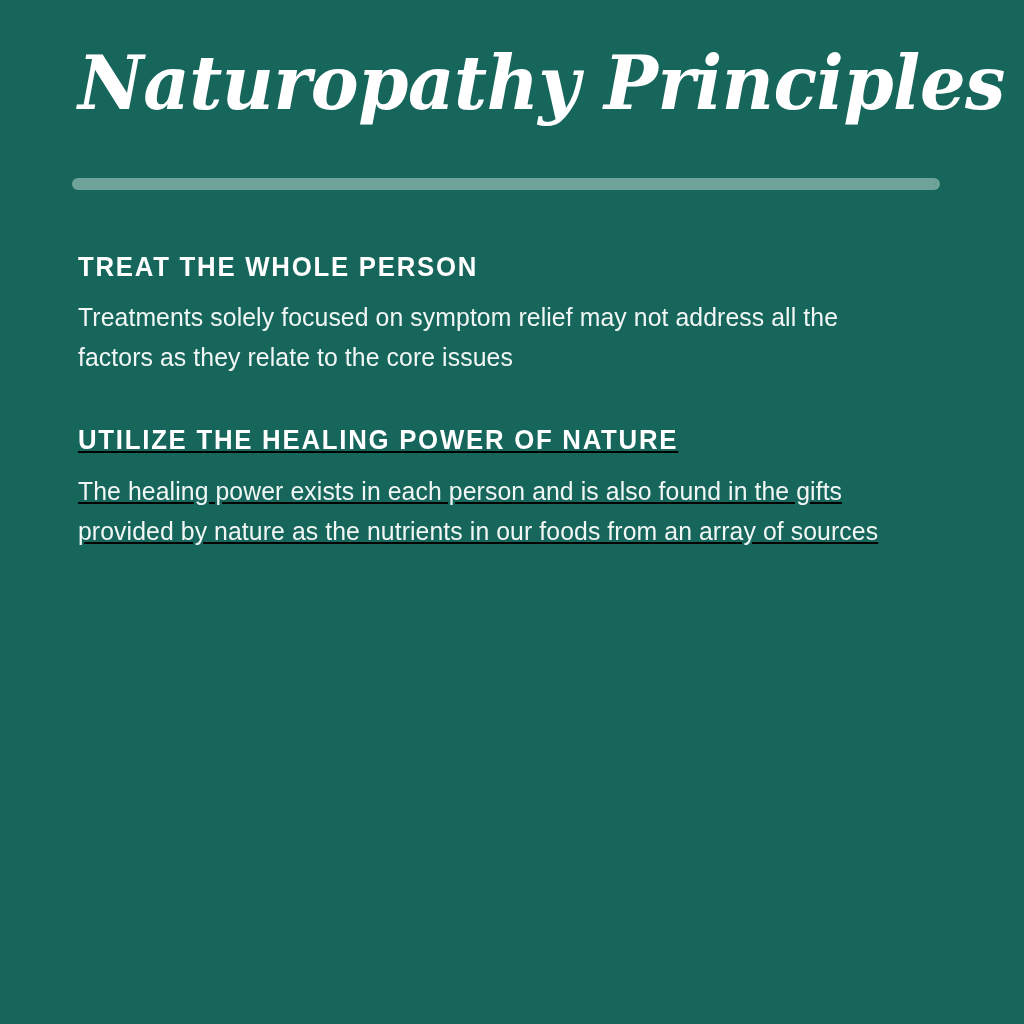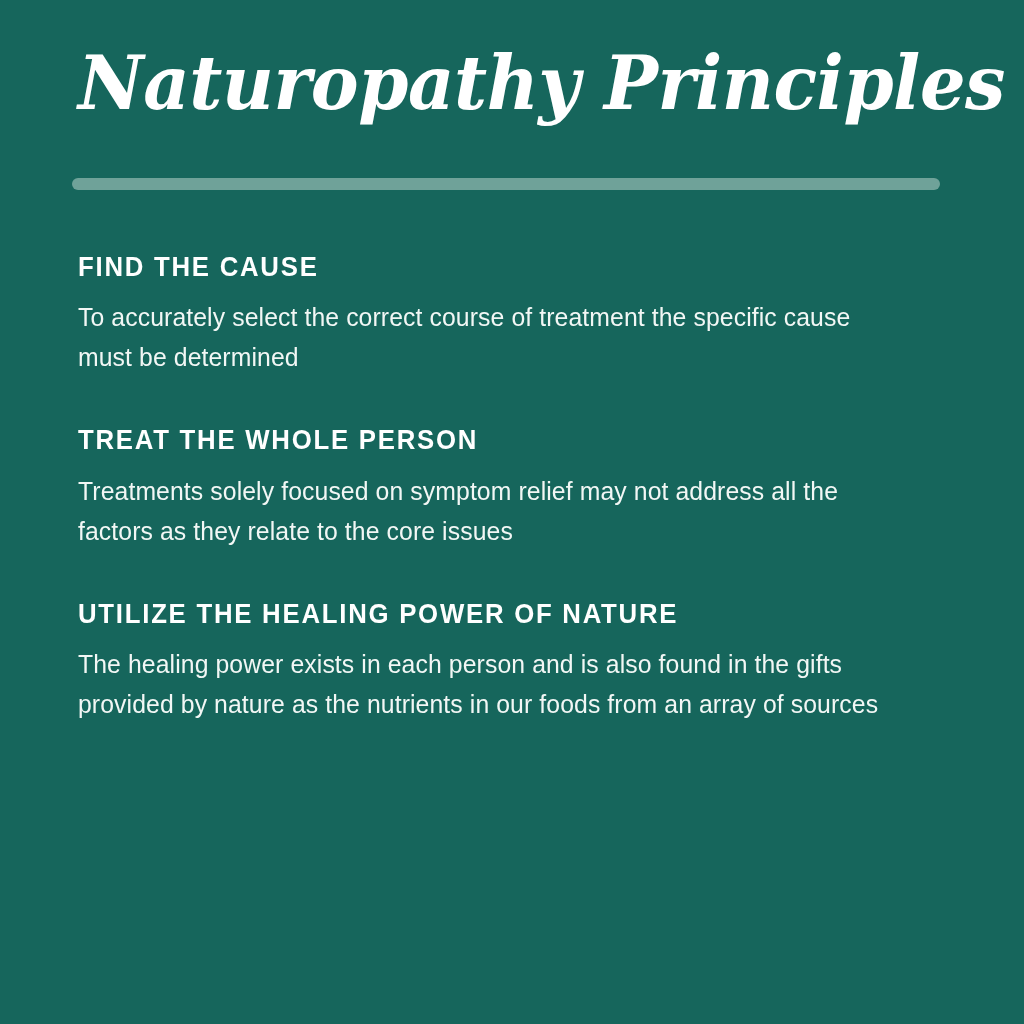--- a/index.html
+++ b/index.html
@@ -60,21 +60,21 @@
     top: 252px;
     width: 1024px;
   }
 
   .section {
     position: relative;
     padding-left: 78px;
     padding-right: 60px;
     margin-bottom: 48px;
   }
-  .section:last-child { margin-bottom: 0; }
+  .section:last-child { margin-bottom: 0; text-decoration: underline; }
 
   .section-heading {
     margin: 0 0 16px 0;
     font-family: "Liberation Sans", sans-serif;
     font-weight: 700;
     font-size: 28px;
     line-height: 1.05;
     letter-spacing: 1.9px;
     color: #ffffff;
     white-space: nowrap;
@@ -99,24 +99,20 @@
 <body>
 
 <div id="poster">
 
   <h1 class="title">Naturopathy Principles</h1>
 
   <div class="divider"></div>
 
   <div class="sections">
 
-    <div class="section">
-      <h2 class="section-heading">FIND THE CAUSE</h2>
-      <p class="section-body">To accurately select the correct course of treatment the specific cause must be determined</p>
-    </div>
 
     <div class="section">
       <h2 class="section-heading">TREAT THE WHOLE PERSON</h2>
       <p class="section-body">Treatments solely focused on symptom relief may not address all the factors as they relate to the core issues</p>
     </div>
 
 
     <div class="section">
       <h2 class="section-heading">UTILIZE THE HEALING POWER OF NATURE</h2>
       <p class="section-body">The healing power exists in each person and is also found in the gifts provided by nature as the nutrients in our foods from an array of sources</p>

